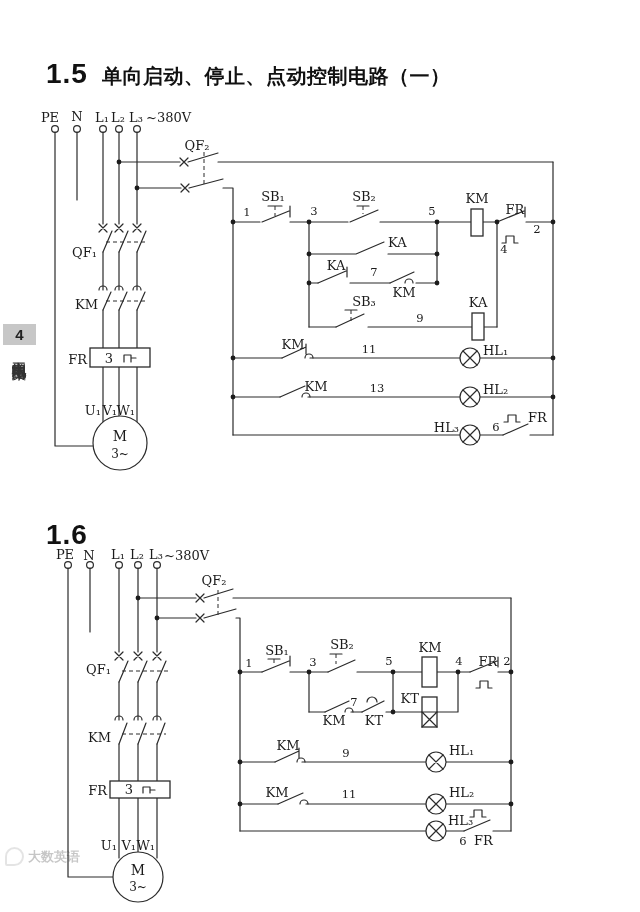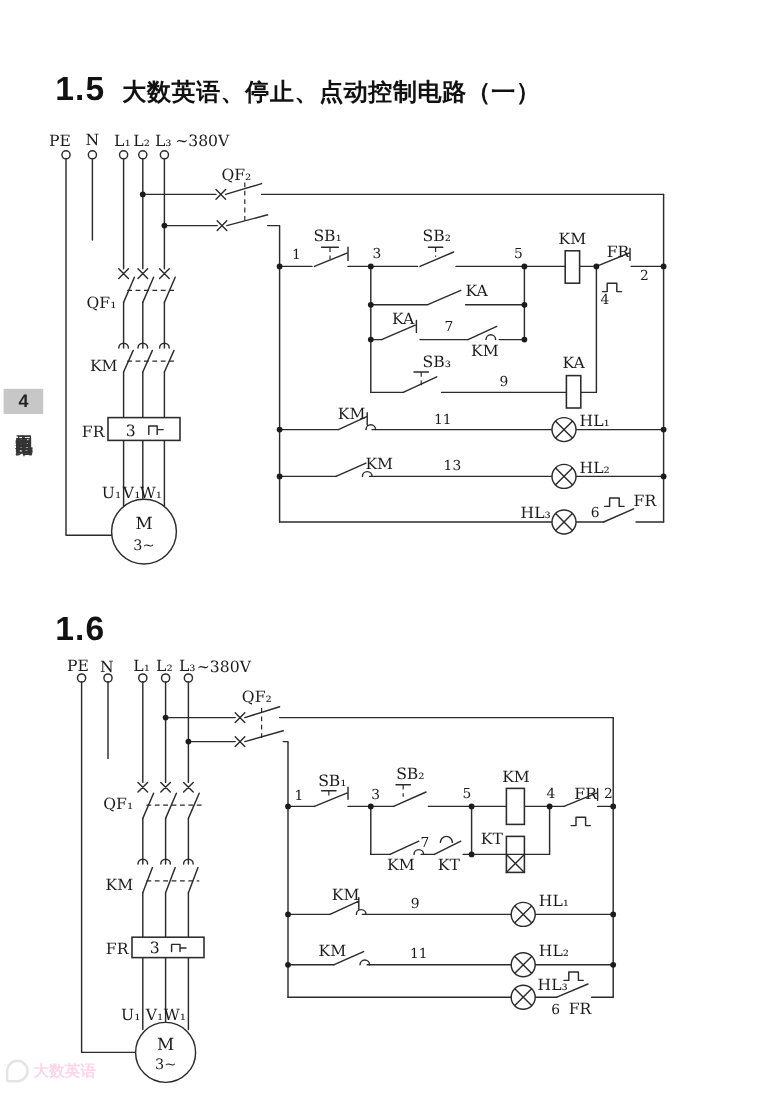--- a/index.html
+++ b/index.html
@@ -8,22 +8,22 @@
   
   .sec-title{position:absolute;display:flex;align-items:baseline;gap:14px;color:#111;}
   .sec-num{font-size:28px;font-weight:bold;letter-spacing:1px;font-family:"Liberation Sans",sans-serif;}
   .sec-text{font-size:20px;font-weight:bold;letter-spacing:0.5px;}
   
   .tab-num{position:absolute;left:3px;top:324px;width:33px;height:21px;background:#c7c7c7;
            display:flex;align-items:center;justify-content:center;font-size:15px;font-weight:bold;color:#222;}
   .tab-book{position:absolute;left:9px;top:350px;height:132px;writing-mode:vertical-rl;
             text-orientation:upright;font-size:15px;letter-spacing:0.5px;color:#333;}
   
-  .watermark{position:absolute;left:5px;top:883px;display:flex;align-items:center;gap:4px;
-             opacity:0.22;color:#ec4899;font-size:13px;font-weight:bold;}
+  .watermark{position:absolute;left:5px;top:847px;display:flex;align-items:center;gap:4px;
+             opacity:0.22;color:#000000;font-size:13px;font-weight:bold;}
   .wm-logo{width:15px;height:15px;border:2px solid #8a8a8a;border-radius:50% 50% 50% 10%;
            display:inline-block;}
   
   svg.schem{position:absolute;left:0;top:0;}
   .w{fill:none;stroke:#2b2b2b;stroke-width:1.2;stroke-linecap:round;stroke-linejoin:round;}
   .dsh{fill:none;stroke:#2b2b2b;stroke-width:1;stroke-dasharray:4 3;}
   .term{fill:#fff;stroke:#2b2b2b;stroke-width:1.2;}
   .coil{fill:#fff;stroke:#2b2b2b;stroke-width:1.3;}
   .dot{fill:#1c1c1c;stroke:none;}
   text{font-family:"DejaVu Serif","DejaVu Sans",serif;fill:#1b1b1b;}
@@ -32,24 +32,24 @@
   .mlbl{font-size:14px;}
   .m2{font-size:12px;}
 </style>
 </head>
 <body>
 
 <div class="page">
 
   <div class="sec-title" style="left:46px;top:58px;">
     <span class="sec-num">1.5</span>
-    <span class="sec-text">大数英语、停止、点动控制电路（一）</span>
+    <span class="sec-text">单向启动、停止、点动控制电路（一）</span>
   </div>
 
-  <div class="sec-title" style="left:46px;top:508px;">
+  <div class="sec-title" style="left:46px;top:519px;">
     <span class="sec-num">1.6</span>
   </div>
 
   <div class="tab-num">4</div>
   <div class="tab-book">电工常用电路图集</div>
 
   <div class="watermark">
     <span class="wm-logo"></span>
     <span>大数英语</span>
   </div>

